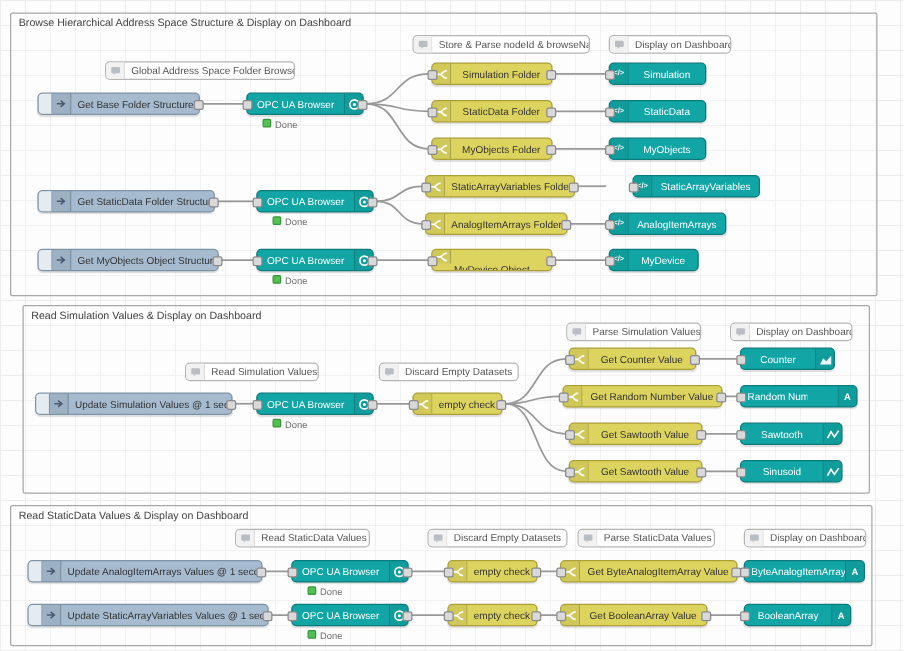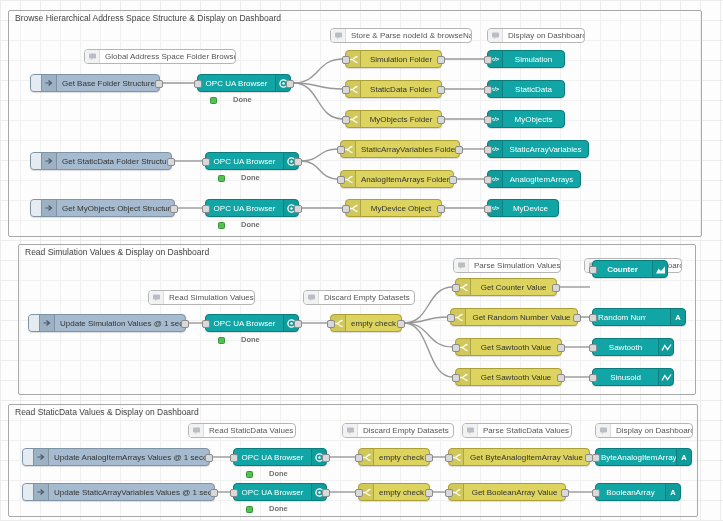--- a/index.html
+++ b/index.html
@@ -27,21 +27,21 @@
   .node.display{background:#12a5a5;border:1px solid #0c7b7b;color:#fff;justify-content:flex-end;}
   .node.comment{background:#ffffff;border:1px solid #b5b5b5;height:15px;color:#555;box-shadow:none;}
   .nicon{width:14px;align-self:stretch;display:flex;align-items:center;justify-content:center;flex:none;}
   .nicon.left{border-right:1px solid rgba(0,0,0,0.18);background:rgba(0,0,0,0.05);border-radius:3px 0 0 3px;}
   .nicon.right{border-left:1px solid rgba(0,0,0,0.18);background:rgba(0,0,0,0.05);border-radius:0 3px 3px 0;}
   .node.comment .nicon.left{background:#f2f2f2;border-right:1px solid #ddd;}
   .node.inject .nicon.left{border-radius:0;}
   .port{position:absolute;width:6px;height:6px;background:#d9d9d9;border:1px solid #8a8a8a;border-radius:2px;top:5px;}
   .port.in{left:-4px;}
   .port.out{right:-4px;}
-  .status{position:absolute;display:flex;align-items:flex-end;gap:16px;font-size:7.5px;color:#6f6f6f;font-weight:bold;}
+  .status{position:absolute;display:flex;align-items:flex-start;gap:3px;font-size:7.5px;color:#6f6f6f;}
   .status .dot{width:5px;height:5px;border-radius:1.5px;background:#52c152;border:1px solid #3a953a;}
 </style>
 </head>
 <body>
 
 <div id="flow-canvas">
     <div class="group" style="left: 8px; top: 10px; width: 692px; height: 225px;">
       <span class="group-label">Browse Hierarchical Address Space Structure &amp; Display on Dashboard</span>
     </div>
     <div class="group" style="left: 18px; top: 244px; width: 676px; height: 149px;">
@@ -377,21 +377,21 @@
     <div class="node function" style="left: 340px; top: 170px; width: 114px;">
       <span class="port in"></span>
       <span class="port out"></span>
       <span class="nicon left">
         <svg width="11" height="11" viewBox="0 0 11 11">
           <path d="M1 5.5 H4 C6 5.5 6 2.5 9.5 2.5 M4 5.5 C6 5.5 6 8.5 9.5 8.5" fill="none" stroke="#ffffff" stroke-width="1.3" opacity="0.95"></path>
         </svg>
       </span>
       <span class="lbl">AnalogItemArrays Folder</span>
     </div>
-    <div class="node function" style="left: 345px; top: 199px; width: 97px;">
+    <div class="node function" style="left: 345px; top: 199px; width: 97px; flex-direction: column;">
       <span class="port in"></span>
       <span class="port out"></span>
       <span class="nicon left">
         <svg width="11" height="11" viewBox="0 0 11 11">
           <path d="M1 5.5 H4 C6 5.5 6 2.5 9.5 2.5 M4 5.5 C6 5.5 6 8.5 9.5 8.5" fill="none" stroke="#ffffff" stroke-width="1.3" opacity="0.95"></path>
         </svg>
       </span>
       <span class="lbl">MyDevice Object</span>
     </div>
     <div class="node function" style="left: 330px; top: 314px; width: 72px;">
@@ -498,42 +498,42 @@
       </span>
       <span class="lbl">StaticData</span>
     </div>
     <div class="node display" style="left: 487px; top: 110px; width: 78px;">
       <span class="port in"></span>
       <span class="nicon left">
         <span style="font-size:6px;font-weight:bold;color:#fff;">&lt;/&gt;</span>
       </span>
       <span class="lbl">MyObjects</span>
     </div>
-    <div class="node display" style="left: 487px; top: 140px; width: 102px;">
+    <div class="node display" style="left: 506px; top: 140px; width: 102px;">
       <span class="port in"></span>
       <span class="nicon left">
         <span style="font-size:6px;font-weight:bold;color:#fff;">&lt;/&gt;</span>
       </span>
       <span class="lbl">StaticArrayVariables</span>
     </div>
     <div class="node display" style="left: 487px; top: 170px; width: 94px;">
       <span class="port in"></span>
       <span class="nicon left">
         <span style="font-size:6px;font-weight:bold;color:#fff;">&lt;/&gt;</span>
       </span>
       <span class="lbl">AnalogItemArrays</span>
     </div>
     <div class="node display" style="left: 487px; top: 199px; width: 72px;">
       <span class="port in"></span>
       <span class="nicon left">
         <span style="font-size:6px;font-weight:bold;color:#fff;">&lt;/&gt;</span>
       </span>
       <span class="lbl">MyDevice</span>
     </div>
-    <div class="node display" style="left: 592px; top: 260px; width: 76px; font-weight: bold;">
+    <div class="node display" style="left: 592px; top: 278px; width: 76px;">
       <span class="port in"></span>
       <span class="lbl">Counter</span>
       <span class="nicon right">
         <svg width="11" height="11" viewBox="0 0 11 11">
           <path d="M1 9.5 L3.5 4.5 L6 7 L10 2.5 L10 9.5 Z" fill="#ffffff" opacity="0.92"></path>
         </svg>
       </span>
     </div>
     <div class="node display" style="left: 592px; top: 308px; width: 94px; gap: 24px;">
       <span class="port in"></span>

